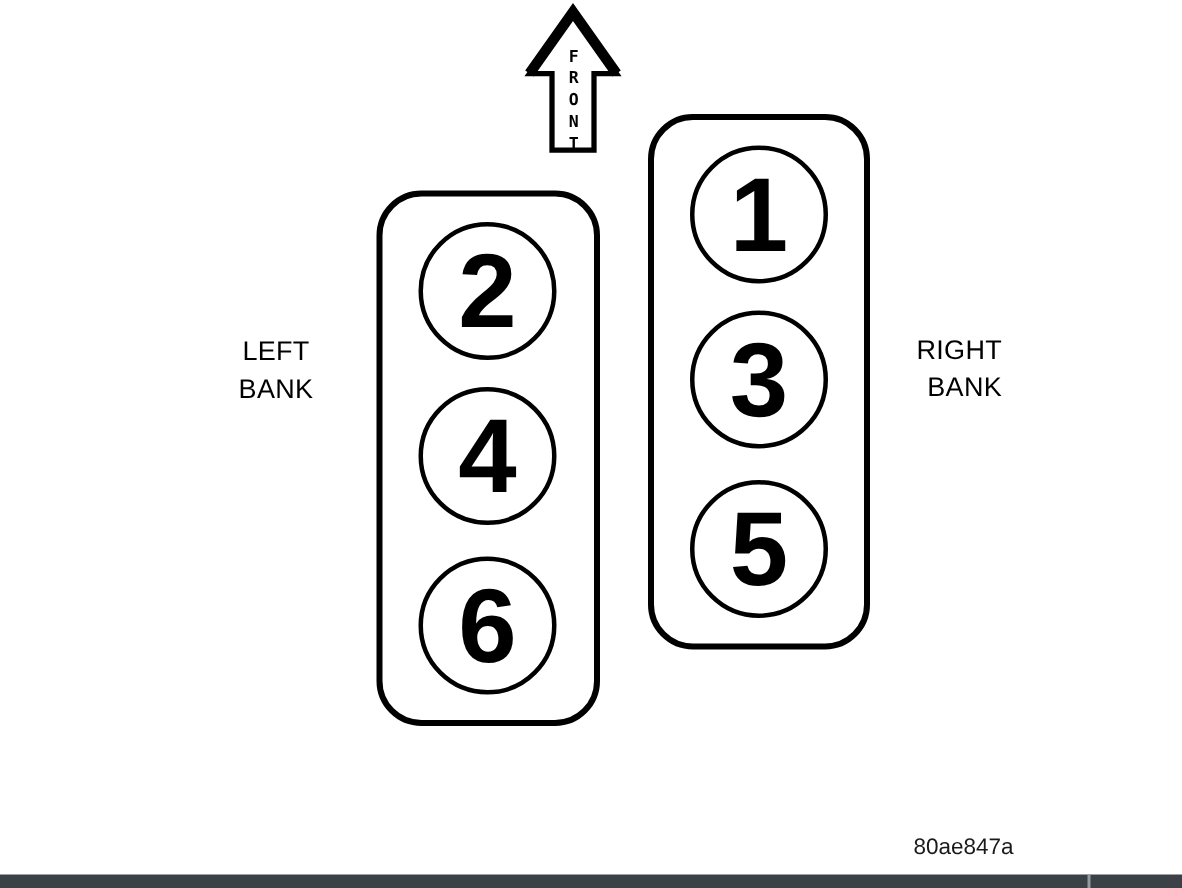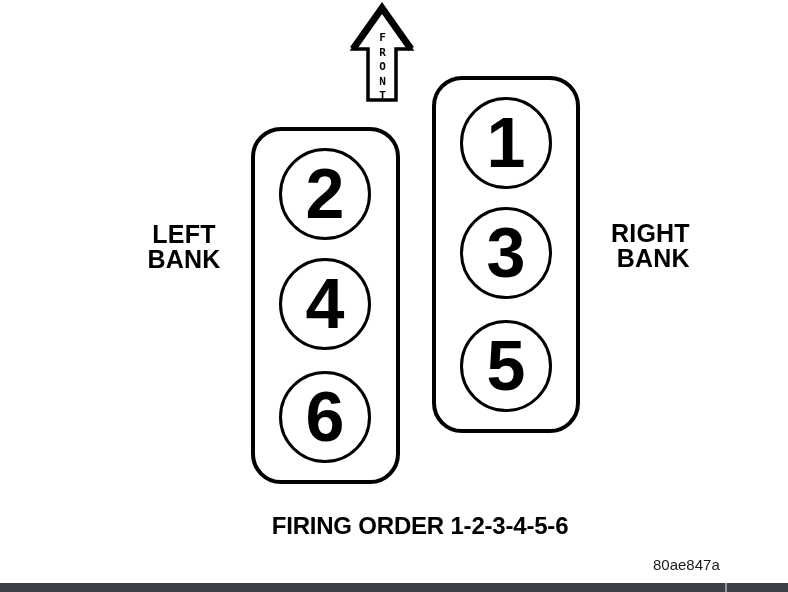--- a/index.html
+++ b/index.html
@@ -34,34 +34,34 @@
     border:3px solid #000; border-radius:50%;
     display:flex; align-items:center; justify-content:center;
     font-size:70px; font-weight:bold; background:#ffffff;
   }
   .cyl:nth-child(1) { top:17px; }
   .cyl:nth-child(2) { top:127px; }
   .cyl:nth-child(3) { top:240px; }
 
   
   .bank-label {
-    position:absolute; font-size:25px; font-weight:bold; line-height:25px;
+    position:absolute; font-size:18px; font-weight:normal; line-height:25px;
     letter-spacing:0.2px;
   }
   .bank-label.left  { left:136px; top:222px; width:96px; text-align:center; }
   .bank-label.right { left:611px; top:221px; text-align:right; }
 
   
   .caption {
     position:absolute; left:264px; top:512px; width:312px;
     text-align:center; font-size:24px; font-weight:bold; letter-spacing:-0.2px;
     white-space:nowrap;
   }
   .fig-code {
-    position:absolute; left:653px; top:556px;
+    position:absolute; left:609px; top:556px;
     font-size:15px; color:#1a1a1a;
   }
 
   
   .bottom-bar {
     position:absolute; left:0; top:583px; width:788px; height:9px;
     background:#3c4148;
   }
   .bottom-bar-divider {
     position:absolute; left:725px; top:0; width:2px; height:9px;
@@ -106,21 +106,20 @@
       <span>1</span>
     </div>
     <div class="cyl">
       <span>3</span>
     </div>
     <div class="cyl">
       <span>5</span>
     </div>
   </div>
 
-  <div class="caption">FIRING ORDER 1-2-3-4-5-6</div>
 
   <div class="fig-code">80ae847a</div>
 
   <div class="bottom-bar">
     <div class="bottom-bar-divider"></div>
   </div>
 
 </div>
 
 </body></html>

